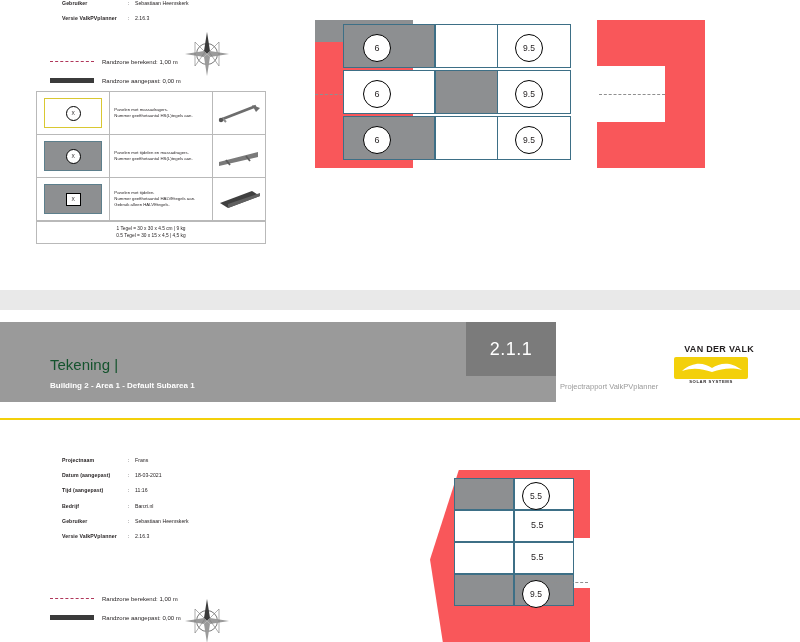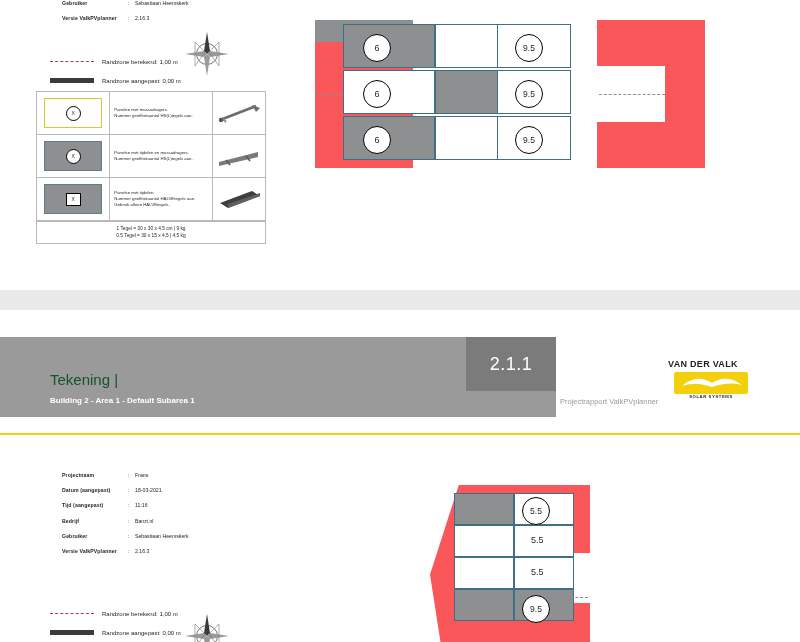--- a/index.html
+++ b/index.html
@@ -6,21 +6,21 @@
   body{
     width:800px;height:642px;
     background:#ffffff;
     font-family:"Liberation Sans", sans-serif;
     overflow:hidden;
     position:relative;
     color:#231f20;
   }
   .page{position:absolute;left:0;width:800px;background:#fff;}
   .page-top{top:-22px;height:312px;}
-  .page-bottom{top:325px;height:264px;border-radius:10px;}
+  .page-bottom{top:310px;height:264px;border-radius:10px;}
   .gap{position:absolute;left:0;top:290px;width:800px;height:20px;background:#e9e9e9;}
 
   
   .meta{position:absolute;font-size:5.2px;line-height:1.2;}
   .meta .row{display:flex;margin-bottom:9px;}
   .meta .k{width:66px;font-weight:bold;letter-spacing:.1px;}
   .meta .c{width:7px;}
   .meta .v{font-weight:normal;}
 
   
@@ -74,21 +74,21 @@
   .hdr-bar{position:absolute;left:0;top:0;width:556px;height:80px;background:#9a9a9a;}
   .hdr-num{position:absolute;left:466px;top:0;width:90px;height:54px;background:#7b7b7b;
            color:#fff;display:flex;align-items:center;justify-content:center;font-size:18px;letter-spacing:.5px;}
   .hdr-title{position:absolute;left:50px;top:34px;color:#14532d;font-size:15px;}
   .hdr-sub{position:absolute;left:50px;top:59px;color:#fff;font-size:8px;font-weight:bold;}
   .hdr-report{position:absolute;left:560px;top:60px;color:#9a9a9a;font-size:7.5px;text-align:right;}
   .hdr-yellow{position:absolute;left:0;top:96px;width:800px;height:2px;background:#f3d00a;}
 
   
   .logo{position:absolute;left:668px;top:22px;width:86px;height:42px;}
-  .logo .lname{position:absolute;left:0;top:0;width:86px;text-align:left;font-size:9px;font-weight:bold;color:#231f20;letter-spacing:.3px;}
+  .logo .lname{position:absolute;left:0;top:0;width:86px;text-align:right;font-size:9px;font-weight:bold;color:#231f20;letter-spacing:.3px;}
   .logo .lbox{position:absolute;left:6px;top:13px;width:74px;height:22px;background:#f3d00a;border-radius:2px;}
   .logo .lsub{position:absolute;left:6px;top:35px;width:74px;text-align:center;font-size:4.2px;font-weight:bold;color:#231f20;letter-spacing:.6px;}
 </style>
 </head>
 <body>
 
 <div class="page page-top">
 
   <div class="meta" style="left:62px;top:22px;">
     <div class="row">

